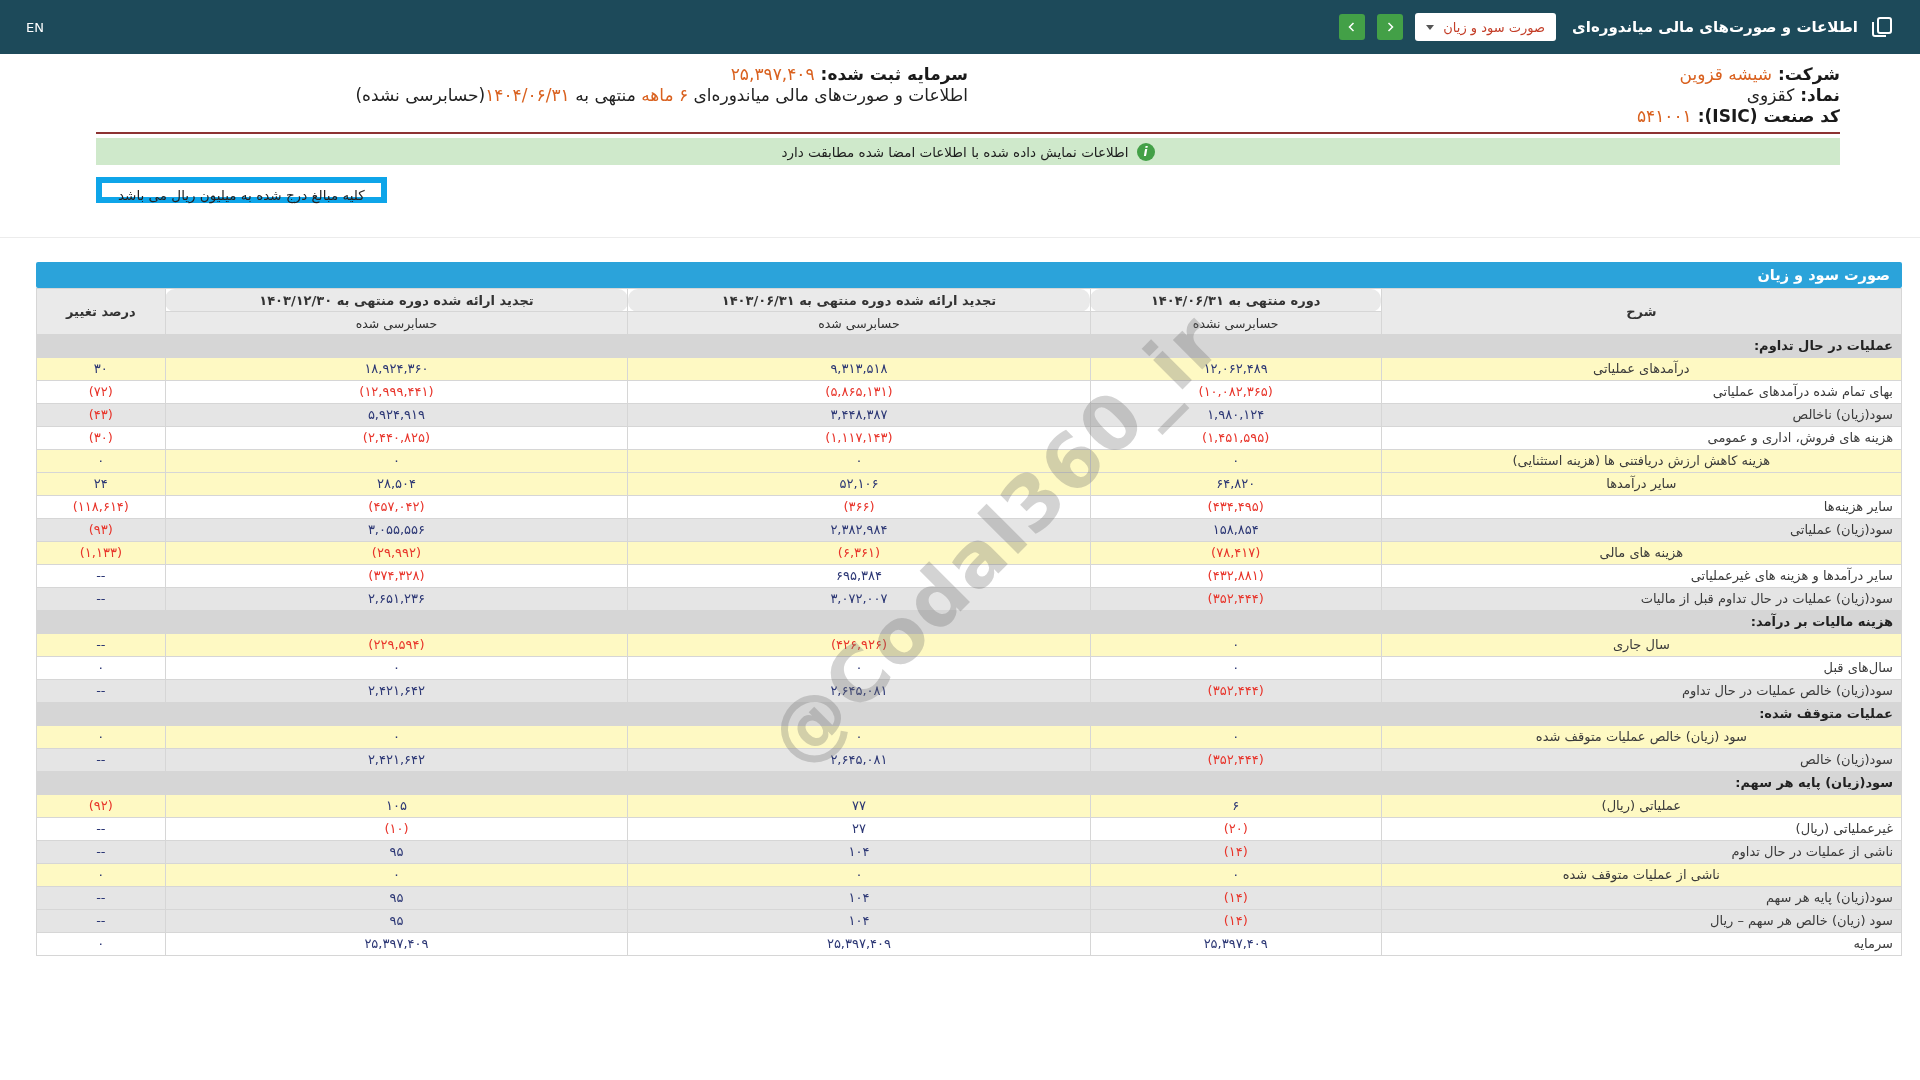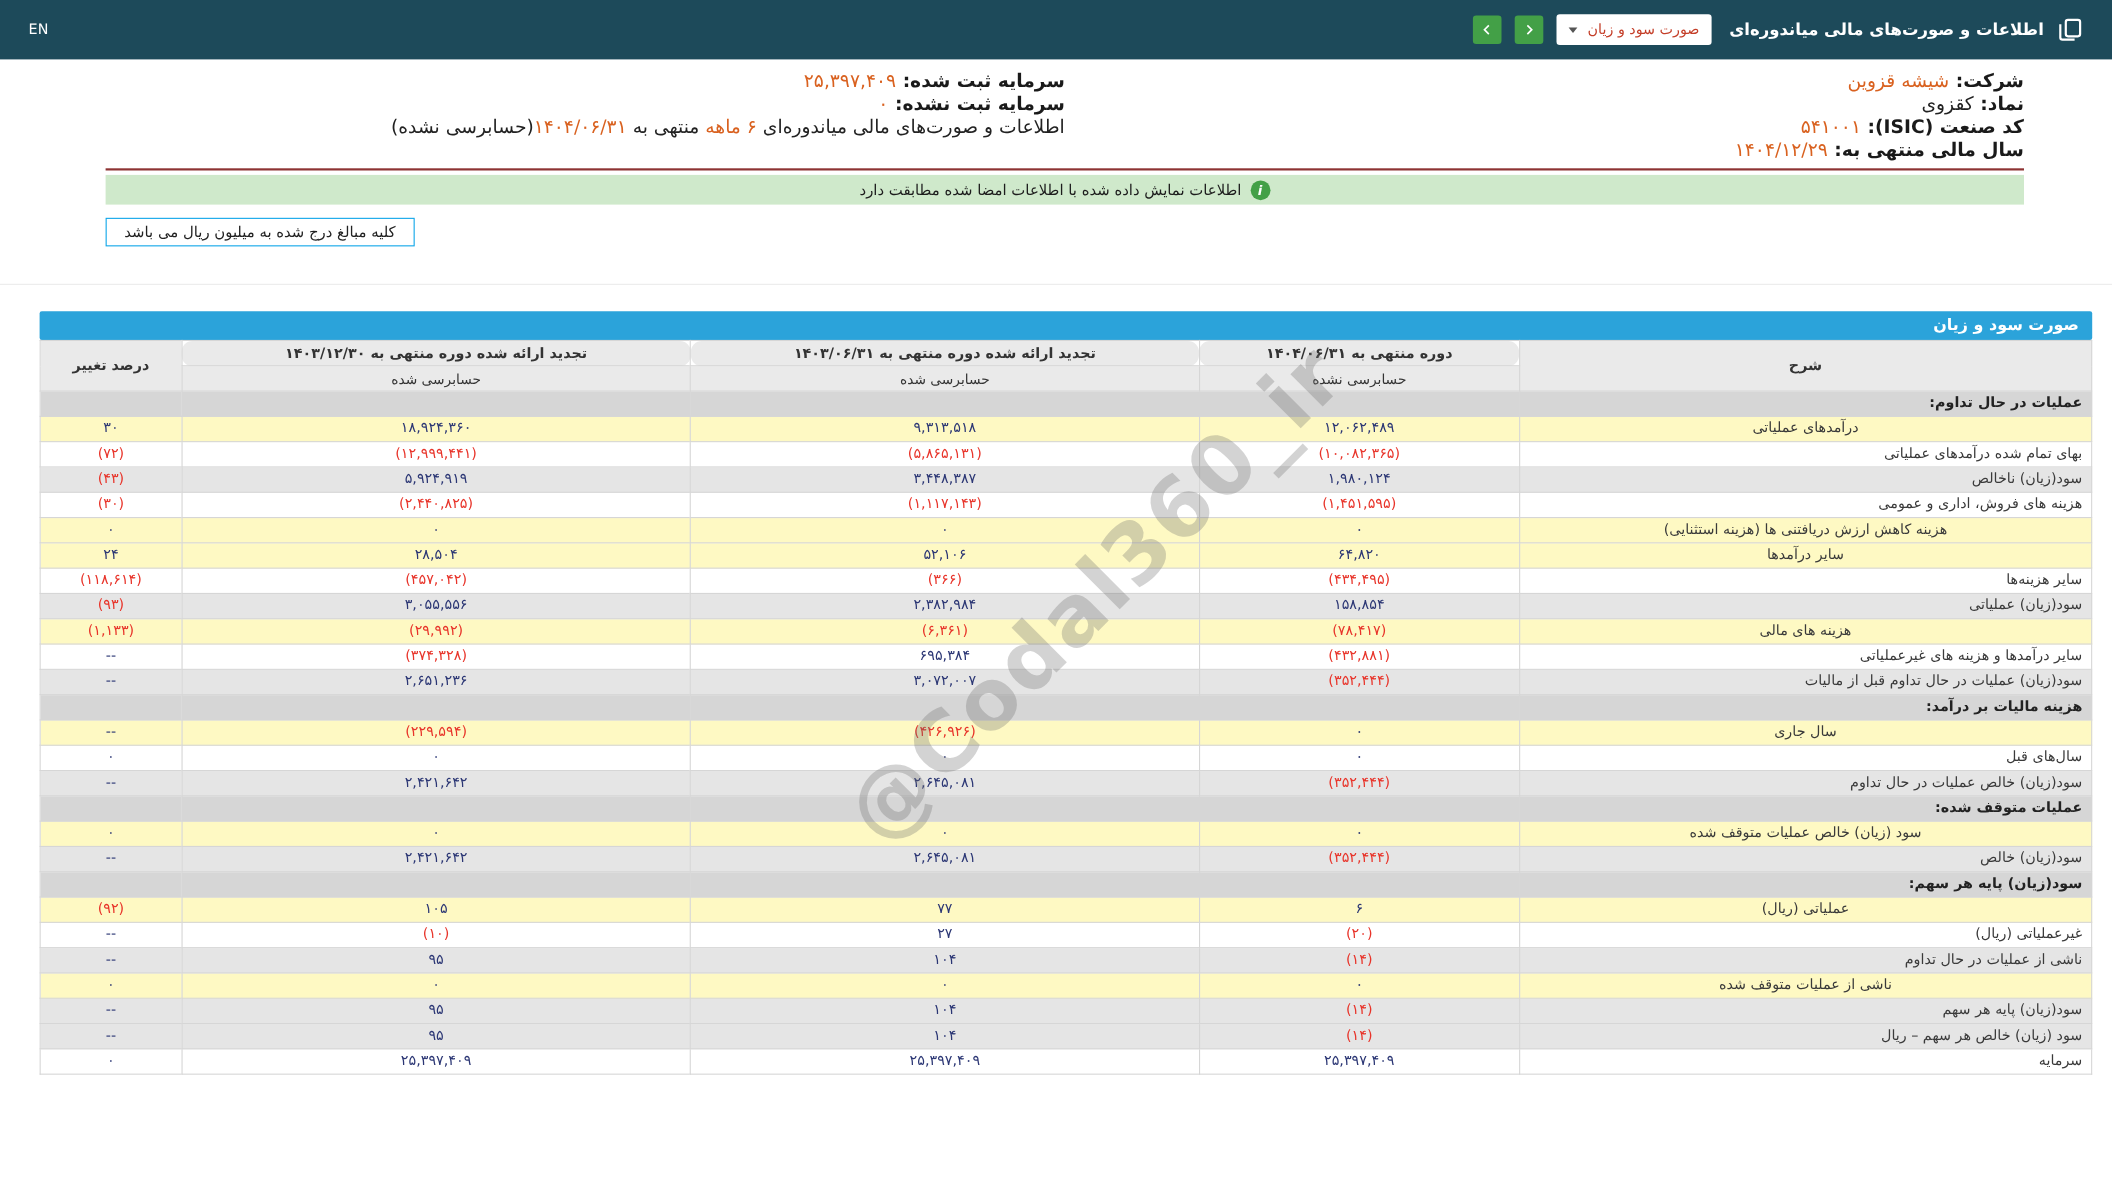--- a/index.html
+++ b/index.html
@@ -46,21 +46,21 @@
     display:flex; align-items:center; justify-content:center; gap:8px;
     font-size:13.5px; color:#1d1d1d;
   }
   .info-icon {
     width:18px; height:18px; border-radius:50%; background:#43a047; color:#fff;
     font-weight:bold; font-style:italic; font-size:12px;
     display:flex; align-items:center; justify-content:center; flex:0 0 18px;
   }
   .unit-box {
     width:fit-content; margin:12px auto 0 0;
-    border:1px solid #0ea5e9; background:#fff;
+    border:6px solid #0ea5e9; background:#fff;
     padding:3px 16px; font-size:13.5px; color:#222; height:26px; line-height:19px;
   }
 
   .section-divider { height:1px; background:#ececec; margin:34px 0 24px; }
 
   
   .stmt { margin:0 18px 0 36px; }
   .stmt-title {
     background:#2ba3da; color:#fff; font-weight:bold; font-size:14.5px;
     padding:5px 12px; border-radius:2px;
@@ -124,25 +124,23 @@
   </div>
   <a class="lang">EN</a>
 </header>
 
 <section class="info-wrap">
   <div class="info-grid">
     <div class="info-col" id="info-right">
         <div class="info-row"><span class="lbl">شرکت:</span><span class="val orange">شیشه قزوین</span></div>
         <div class="info-row"><span class="lbl">نماد:</span><span class="val">کقزوی</span></div>
         <div class="info-row"><span class="lbl">کد صنعت (ISIC):</span><span class="val orange">۵۴۱۰۰۱</span></div>
-        <div class="info-row"><span class="lbl">سال مالی منتهی به:</span><span class="val orange">۱۴۰۴/۱۲/۲۹</span></div>
       </div>
     <div class="info-col" id="info-left">
         <div class="info-row"><span class="lbl">سرمایه ثبت شده:</span><span class="val orange">۲۵,۳۹۷,۴۰۹</span></div>
-        <div class="info-row"><span class="lbl">سرمایه ثبت نشده:</span><span class="val orange">۰</span></div>
         <div class="info-row"><span class="val">اطلاعات و صورت‌های مالی میاندوره‌ای </span><span class="val orange">۶ ماهه</span><span class="val"> منتهی به </span><span class="val orange">۱۴۰۴/۰۶/۳۱</span><span class="val">(حسابرسی نشده)</span></div>
       </div>
   </div>
   <div class="banner">
     <span class="info-icon">i</span>
     <span>اطلاعات نمایش داده شده با اطلاعات امضا شده مطابقت دارد</span>
   </div>
   <div class="unit-box">کلیه مبالغ درج شده به میلیون ریال می باشد</div>
 </section>
 

